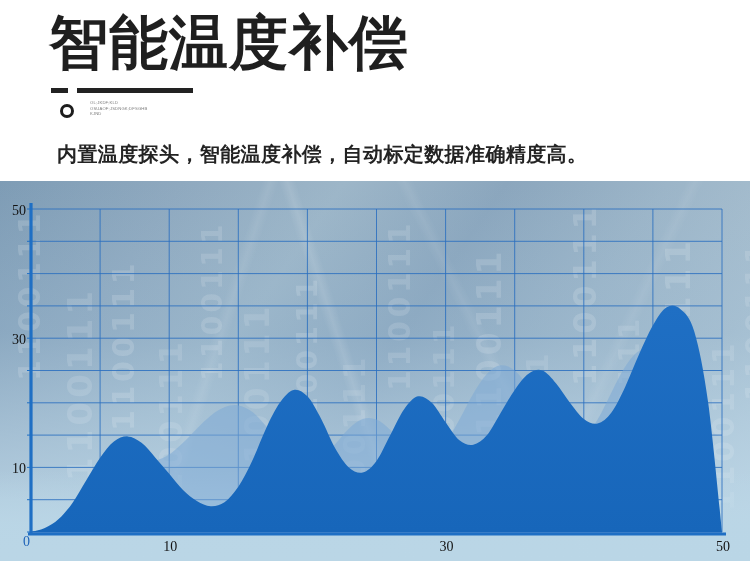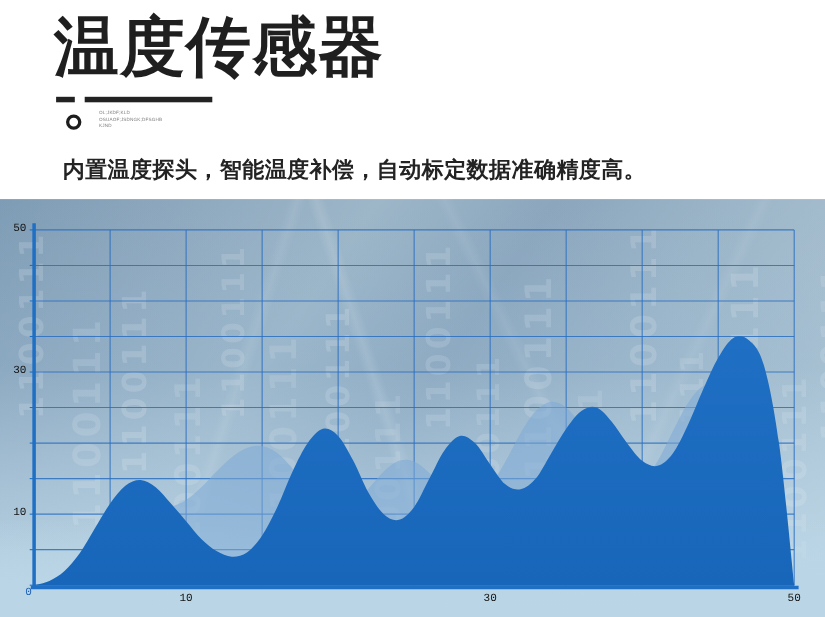--- a/index.html
+++ b/index.html
@@ -83,35 +83,35 @@
       linear-gradient(108deg,transparent 30%,rgba(255,255,255,0.35) 31%,transparent 32%),
       linear-gradient(64deg,transparent 62%,rgba(255,255,255,0.3) 63%,transparent 64%),
       linear-gradient(115deg,transparent 74%,rgba(255,255,255,0.28) 75%,transparent 76%);
   }
   .bg-bottomfade{position:absolute;left:0;right:0;bottom:0;height:90px;
     background:linear-gradient(to bottom,rgba(186,214,230,0) 0%,rgba(186,214,230,0.9) 60%,rgba(186,214,230,1) 100%);}
 
   .chart-svg{position:absolute;left:0;top:0;}
   .tick-label{
     position:absolute;
-    font-size:10px;
+    font-size:14px;
     color:#131313;
-    font-family:Liberation Mono, monospace;
+    font-family:Liberation Serif, serif;
     text-align:right;
   }
   .tick-label.axis-zero{color:#1f63b8;}
 </style>
 </head>
 <body>
 
 <div id="page">
 
   <div class="header">
 
-    <div class="title">温度传感器</div>
+    <div class="title">智能温度补偿</div>
 
     <div class="rule-wrap">
       <div class="rule-short"></div>
       <div class="rule-long"></div>
     </div>
 
     <div class="badge-row">
       <div class="badge-circle"></div>
       <div class="badge-text">
         <div>OL;JKDF;KLD</div>

